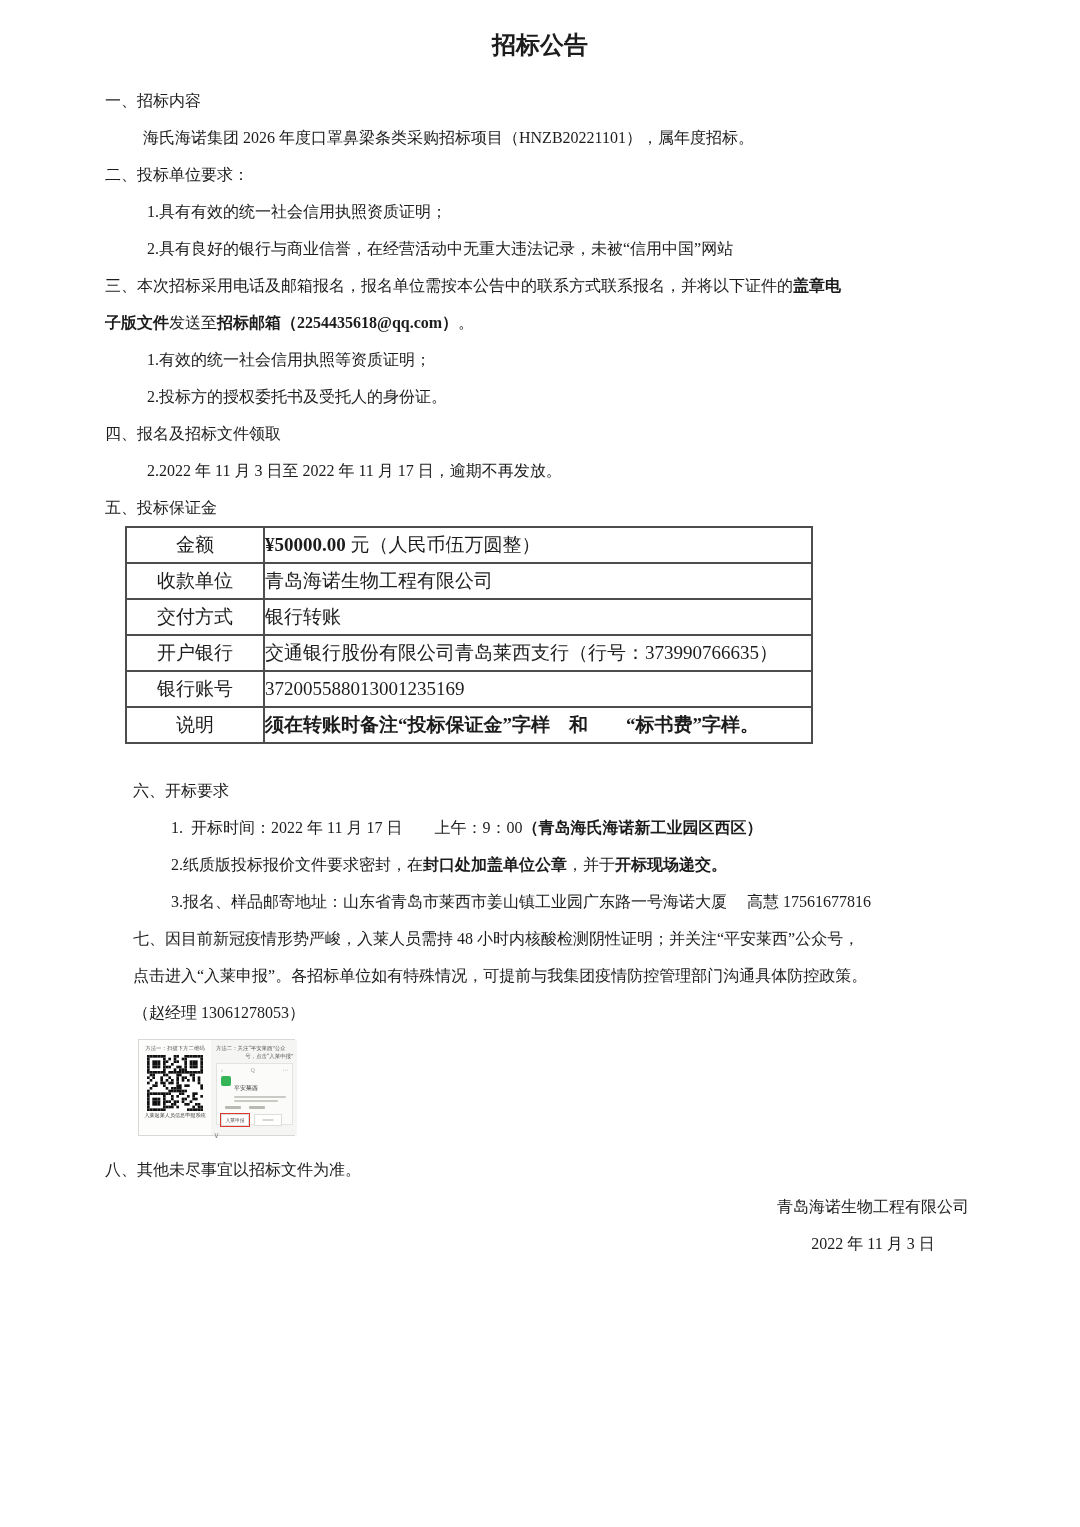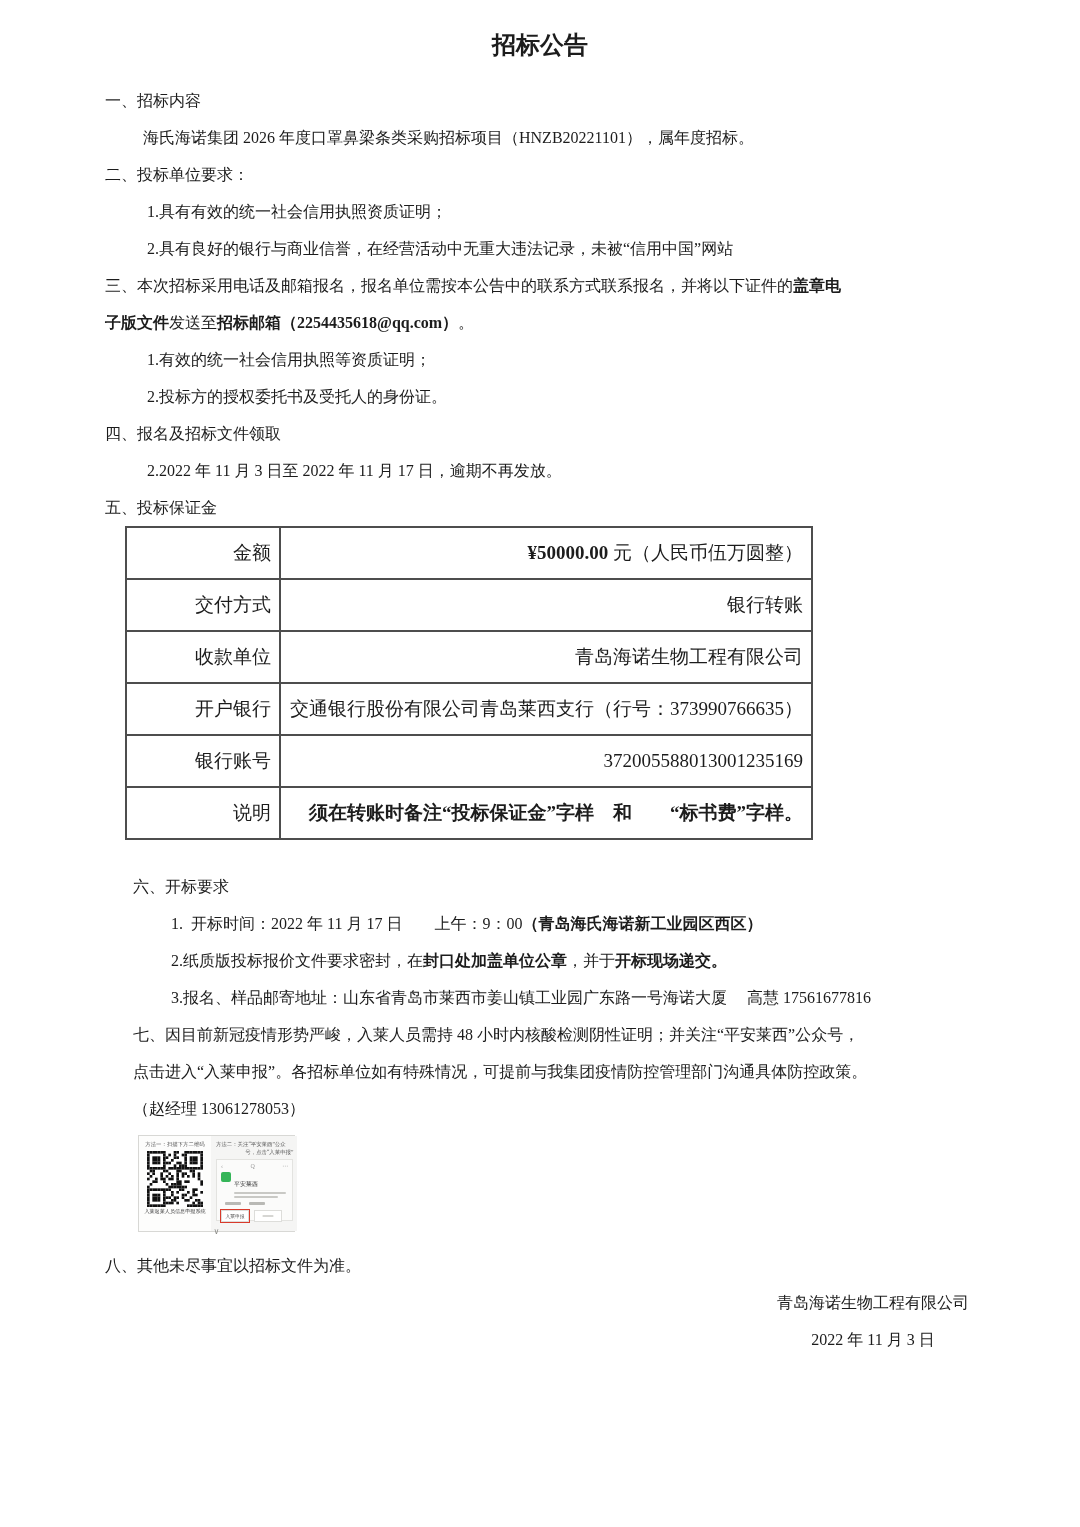--- a/index.html
+++ b/index.html
@@ -7,21 +7,21 @@
        font-family:"Liberation Serif","DejaVu Serif",serif;color:#1c1c1c;}
   .page{width:1080px;height:1527px;box-sizing:border-box;padding:0 105px;position:relative;}
   .title{padding-top:29px;font-size:24px;line-height:32px;font-weight:bold;text-align:center;}
   .content{margin-top:21px;}
   .ln{font-size:16px;line-height:37px;white-space:pre;}
   .ind{padding-left:38px;}
   .ind2{padding-left:42px;}
   .b{font-weight:bold;}
   
   table.deposit{border-collapse:collapse;margin-left:20px;width:688px;table-layout:fixed;}
-  table.deposit td{border:2px solid #4d4d4d;height:34px;font-size:19px;padding:8px;text-align:right;}
+  table.deposit td{border:2px solid #4d4d4d;height:34px;font-size:19px;padding:0;}
   td.tl{width:136px;text-align:center;}
   td.tv{padding-left:12px;padding-right:6px;white-space:pre;}
   .sec6{margin-top:28px;margin-left:28px;}
   
   .shot-wrap{margin-top:8px;margin-left:33px;position:relative;width:157px;height:97px;}
   .shot{width:155px;height:95px;background:#f5f5f4;border:1px solid #d8d8d5;display:flex;position:relative;}
   .shot-left{width:78px;background:#fdfdfc;box-sizing:border-box;padding-top:4px;text-align:center;}
   .m1-title{font-size:6px;line-height:8px;color:#555;white-space:nowrap;transform:scale(.9);transform-origin:center;}
   .qr-box{margin:3px auto 1px auto;width:56px;height:56px;background:#fff;}
   .m1-cap{font-size:6px;line-height:7px;color:#444;white-space:nowrap;transform:scale(.85);transform-origin:center;}
@@ -74,26 +74,26 @@
     <div class="ln">五、投标保证金</div>
   </div>
 
   <table class="deposit">
     <tbody>
       <tr>
         <td class="tl">金额</td>
         <td class="tv"><span class="b">¥50000.00</span><span> 元（人民币伍万圆整）</span></td>
       </tr>
       <tr>
+        <td class="tl">收款单位</td>
+        <td class="tv">青岛海诺生物工程有限公司</td>
+      </tr>
+      <tr>
         <td class="tl">交付方式</td>
         <td class="tv">银行转账</td>
-      </tr>
-      <tr>
-        <td class="tl">收款单位</td>
-        <td class="tv">青岛海诺生物工程有限公司</td>
       </tr>
       <tr>
         <td class="tl">开户银行</td>
         <td class="tv">交通银行股份有限公司青岛莱西支行（行号：373990766635）</td>
       </tr>
       <tr>
         <td class="tl">银行账号</td>
         <td class="tv">372005588013001235169</td>
       </tr>
       <tr>

